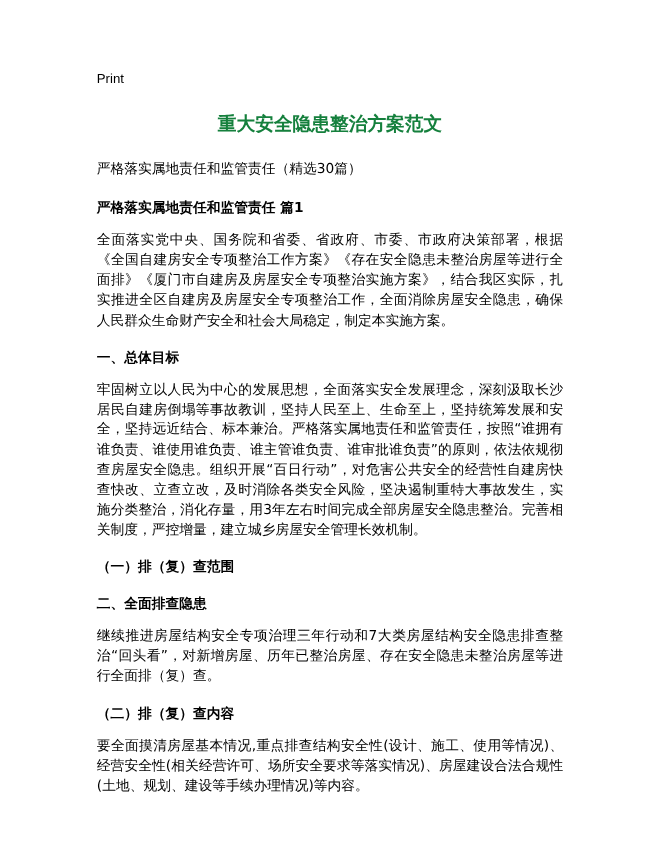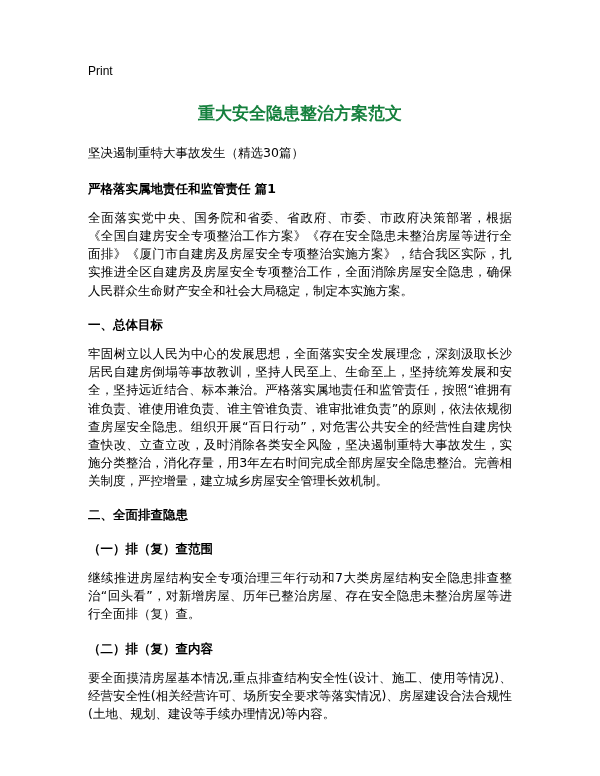--- a/index.html
+++ b/index.html
@@ -58,27 +58,27 @@
 </style>
 </head>
 <body>
 
 <div class="page">
 
   <a class="print-link">Print</a>
 
   <h1 class="doc-title">重大安全隐患整治方案范文</h1>
 
-  <div class="doc-subtitle">坚决遏制重特大事故发生（精选30篇）</div>
+  <div class="doc-subtitle">严格落实属地责任和监管责任（精选30篇）</div>
 
   <div id="sections">
       <div class="sec-heading">严格落实属地责任和监管责任 篇1</div>
       <p class="sec-paragraph">全面落实党中央、国务院和省委、省政府、市委、市政府决策部署，根据《全国自建房安全专项整治工作方案》《存在安全隐患未整治房屋等进行全面排》《厦门市自建房及房屋安全专项整治实施方案》，结合我区实际，扎实推进全区自建房及房屋安全专项整治工作，全面消除房屋安全隐患，确保人民群众生命财产安全和社会大局稳定，制定本实施方案。</p>
       <div class="sec-heading">一、总体目标</div>
       <p class="sec-paragraph">牢固树立以人民为中心的发展思想，全面落实安全发展理念，深刻汲取长沙居民自建房倒塌等事故教训，坚持人民至上、生命至上，坚持统筹发展和安全，坚持远近结合、标本兼治。严格落实属地责任和监管责任，按照“谁拥有谁负责、谁使用谁负责、谁主管谁负责、谁审批谁负责”的原则，依法依规彻查房屋安全隐患。组织开展“百日行动”，对危害公共安全的经营性自建房快查快改、立查立改，及时消除各类安全风险，坚决遏制重特大事故发生，实施分类整治，消化存量，用3年左右时间完成全部房屋安全隐患整治。完善相关制度，严控增量，建立城乡房屋安全管理长效机制。</p>
+      <div class="sec-heading">（一）排（复）查范围</div>
       <div class="sec-heading">二、全面排查隐患</div>
-      <div class="sec-heading">（一）排（复）查范围</div>
       <p class="sec-paragraph">继续推进房屋结构安全专项治理三年行动和7大类房屋结构安全隐患排查整治“回头看”，对新增房屋、历年已整治房屋、存在安全隐患未整治房屋等进行全面排（复）查。</p>
       <div class="sec-heading">（二）排（复）查内容</div>
       <p class="sec-paragraph">要全面摸清房屋基本情况,重点排查结构安全性(设计、施工、使用等情况)、经营安全性(相关经营许可、场所安全要求等落实情况)、房屋建设合法合规性(土地、规划、建设等手续办理情况)等内容。</p>
     </div>
 
 </div>
 
 </body></html>

